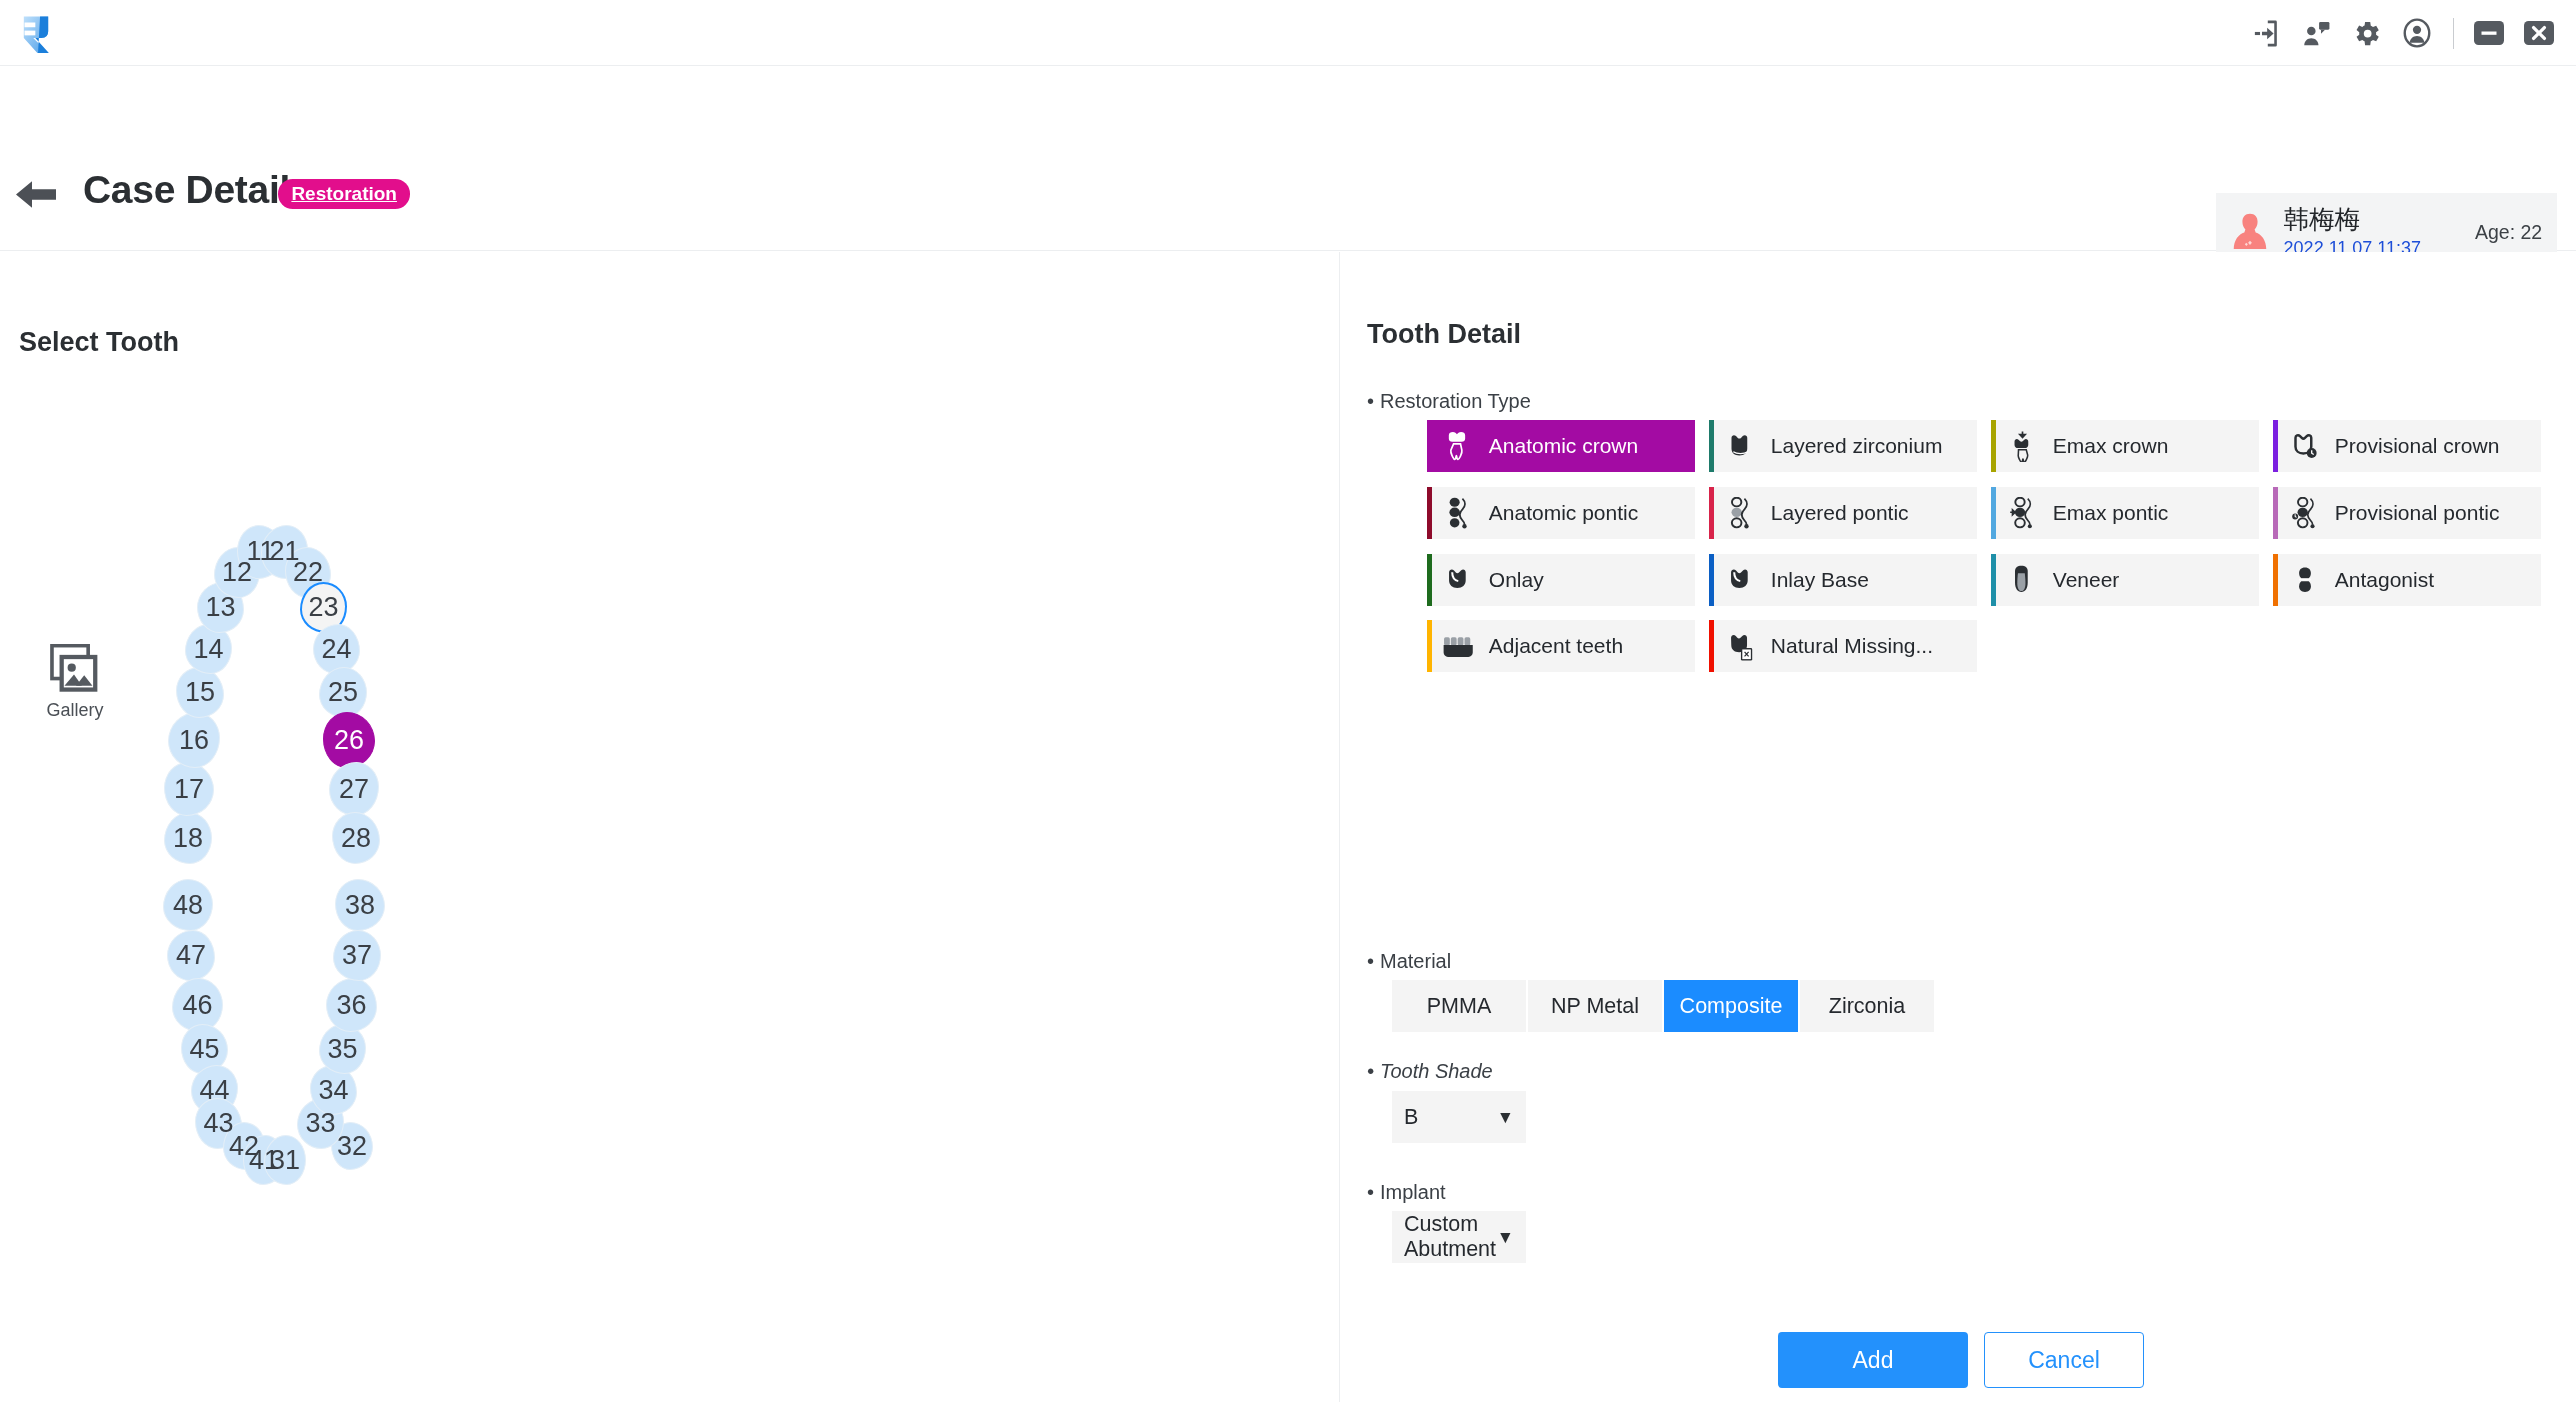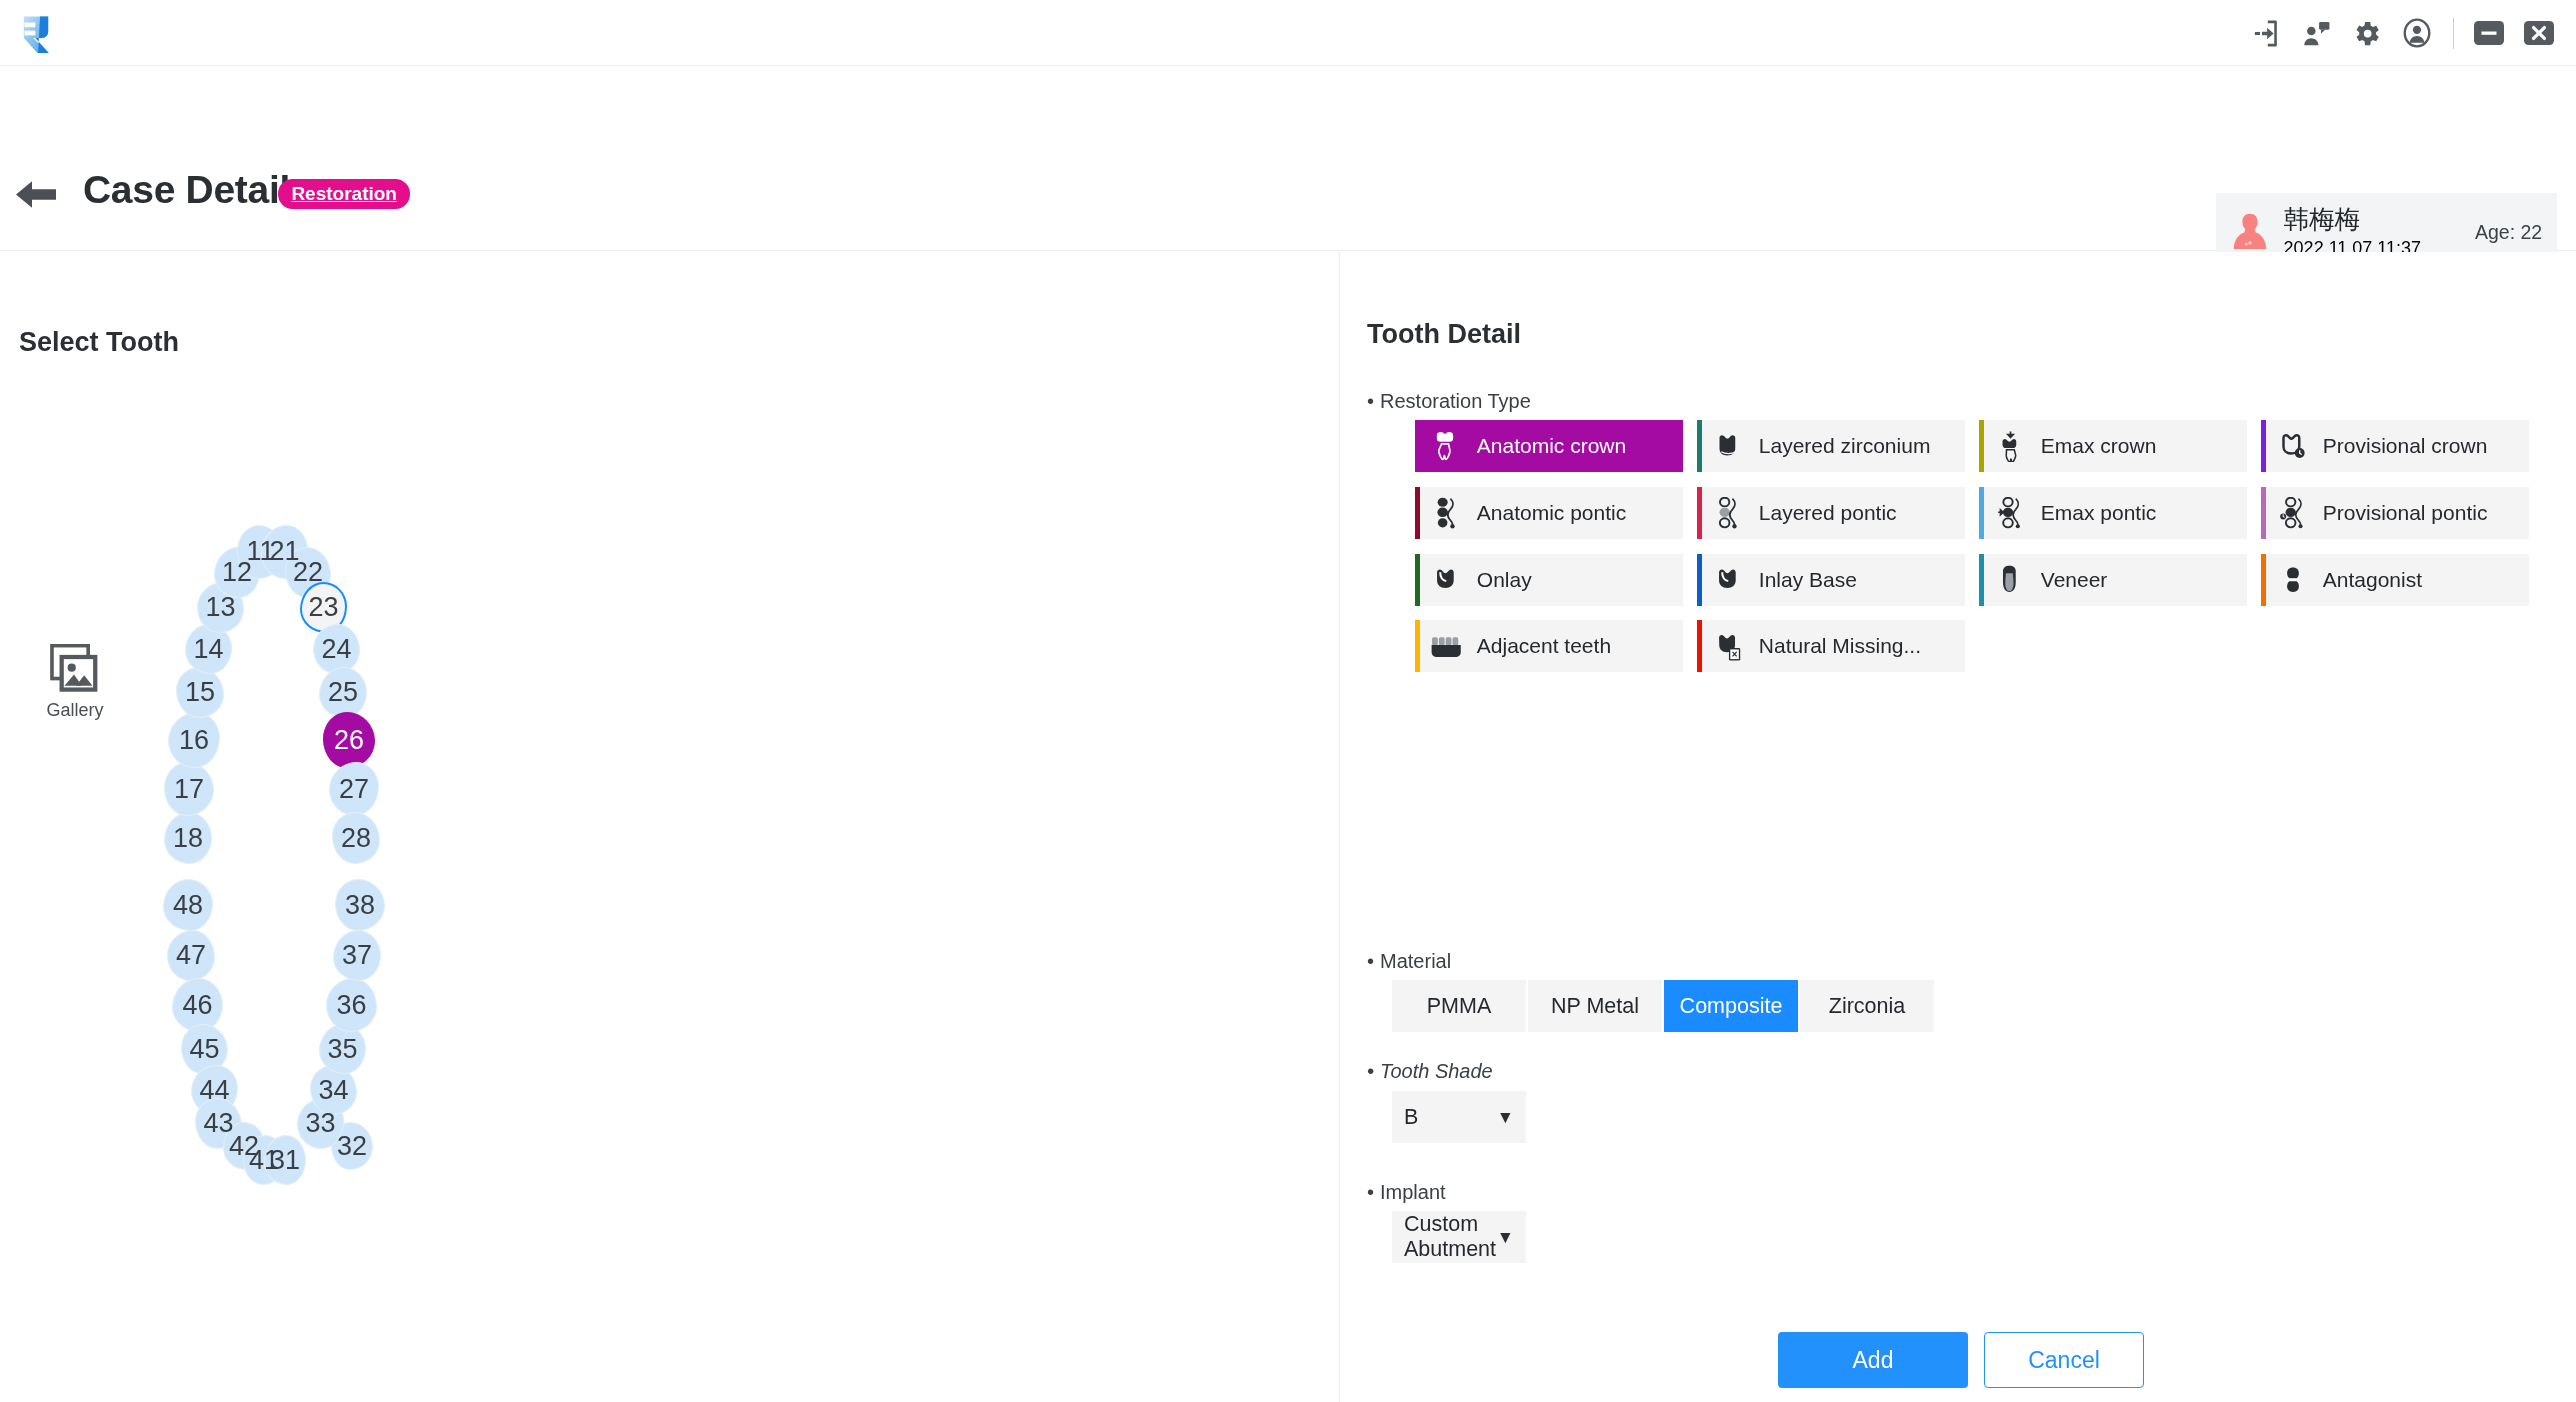--- a/index.html
+++ b/index.html
@@ -37,21 +37,21 @@
   .tab.active { color:#1b8cff; font-weight:400; }
   .tab .underline { position:absolute; bottom:12px; left:50%; transform:translateX(-50%);
         width:42px; height:5.4px; background:#1b8cff; border-radius:2.7px; }
 
   
   .patient { position:absolute; right:19px; top:127px; width:341px; height:78px;
              background:#f3f4f5; display:flex; align-items:center; padding:0 14.8px; }
   .pavatar { width:38px; height:42px; flex:0 0 38px; }
   .pinfo { margin-left:14.8px; display:flex; flex-direction:column; justify-content:center; }
   .pname { font-size:25.5px; color:#23262a; line-height:1.16; }
-  .pdate { font-size:18px; color:#000000; margin-top:4px; }
+  .pdate { font-size:18px; color:#1d4ed8; margin-top:4px; }
   .page { margin-left:auto; font-size:19.5px; color:#3c4146; }
 
   
   .toolstrip { position:absolute; right:14.8px; top:267px; display:flex; align-items:center; gap:0; }
   .tbtn { width:56px; height:56px; display:flex; align-items:center; justify-content:center; cursor:pointer; }
 
   
   .leftpanel { position:absolute; left:0; top:252px; width:1340px; height:1150px; background:#fff; border-right:0.7px solid #eceef0; }
   .sectitle { position:absolute; font-size:27px; font-weight:700; color:#2b2f33; }
   .gallery { position:absolute; left:36px; top:392px; width:78px; text-align:center; cursor:pointer; }
@@ -67,21 +67,21 @@
   .tooth.sel .num { color:#ffffff; }
   .tooth.hover .blob { background:#f4f4f4; border:2.7px solid #1b8cff; }
 
   
   .rightpanel { position:absolute; left:1340px; top:252px; width:1236px; height:1150px; background:#fff; }
   .rtitle { position:absolute; left:27px; top:67px; font-size:27px; font-weight:700; color:#2b2f33; }
   .grouplabel { position:absolute; font-size:20px; color:#3b4046; }
   .grouplabel::before { content:"\2022"; margin-right:6px; font-size:20px; color:#3b4046; }
 
   
-  .rgrid { position:absolute; left:56px; width:1131px; display:grid;
+  .rgrid { position:absolute; left:68px; width:1131px; display:grid;
            grid-template-columns: repeat(4, 268px); column-gap:14px; row-gap:14.8px;padding-left:19px; }
   .rcell { position:relative; height:52px; background:#f4f4f4; display:flex; align-items:center; cursor:pointer; overflow:hidden; }
   .rcell .bar { position:absolute; left:0; top:0; width:5.4px; height:100%; }
   .rcell .ricon { margin-left:16px; width:31px; height:35px; display:flex; align-items:center; justify-content:center; flex:0 0 31px; }
   .rcell .rlabel { margin-left:14.8px; font-size:21px; color:#25292e; white-space:nowrap; }
   .rcell.sel { background:#A30BA3; }
   .rcell.sel .rlabel { color:#fff; }
 
   
   .mrow { position:absolute; left:52px; display:flex; gap:2px; }

